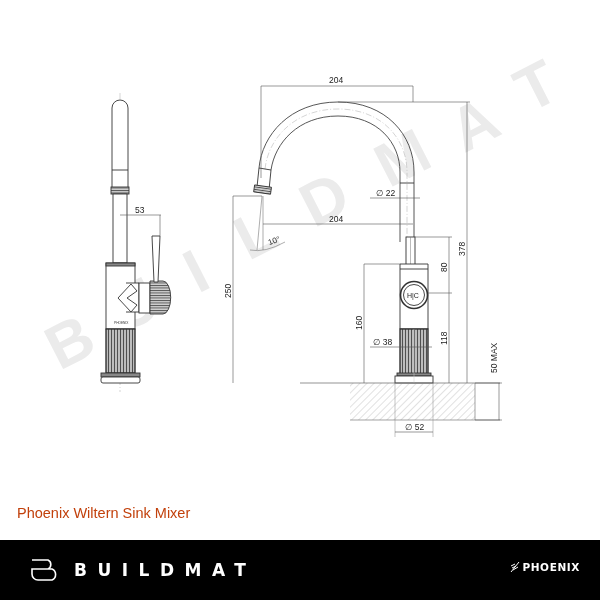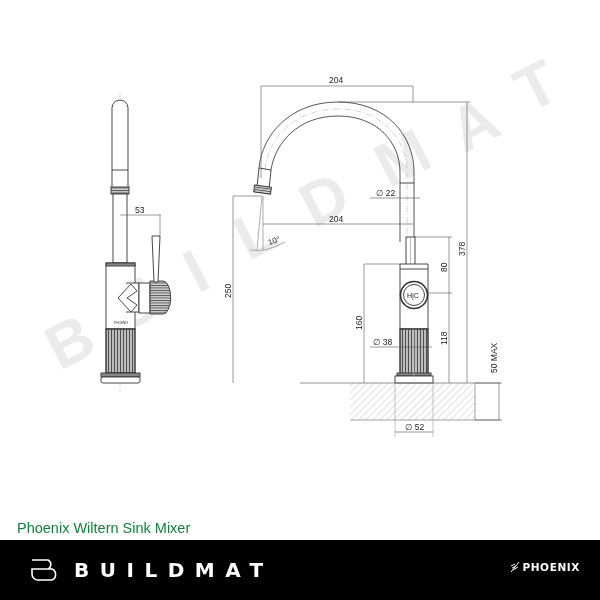--- a/index.html
+++ b/index.html
@@ -1,28 +1,28 @@
 <!DOCTYPE html>
 <html><head>
   <meta charset="utf-8">
   <style>
     html, body { margin: 0; padding: 0; background: #ffffff; }
     body { width: 600px; height: 600px; position: relative; overflow: hidden; font-family: "DejaVu Sans", sans-serif; }
     #drawing { position: absolute; left: 0; top: 0; width: 600px; height: 500px; }
     .product-title {
-      position: absolute; left: 17px; top: 520px;
-      font-family: "Liberation Sans", sans-serif; font-size: 14.5px; color: #15803d;
+      position: absolute; left: 17px; top: 505px;
+      font-family: "Liberation Sans", sans-serif; font-size: 14.5px; color: #c2410c;
     }
     .footer {
       position: absolute; left: 0; top: 540px; width: 600px; height: 60px; background: #000;
     }
     .brand-logo { position: absolute; left: 30px; top: 16px; height: 28px; display: flex; align-items: center; }
     .brand-name {
       margin-left: 14px; color: #fff; font-family: "DejaVu Sans", sans-serif; font-weight: bold;
-      font-size: 20px; letter-spacing: 10.5px;
+      font-size: 17px; letter-spacing: 10.5px;
     }
     .partner-logo { position: absolute; right: 20px; top: 21px; display: flex; align-items: center; }
     .partner-name { color: #fff; font-family: "DejaVu Sans", sans-serif; font-size: 10.5px; font-weight: bold; letter-spacing: 0.6px; margin-left: 2px; }
     svg text { font-family: "Liberation Sans", sans-serif; }
   </style>
 </head>
 <body>
 
 <svg id="drawing" viewBox="0 0 600 500" width="600" height="500" xmlns="http://www.w3.org/2000/svg">
   <defs>

